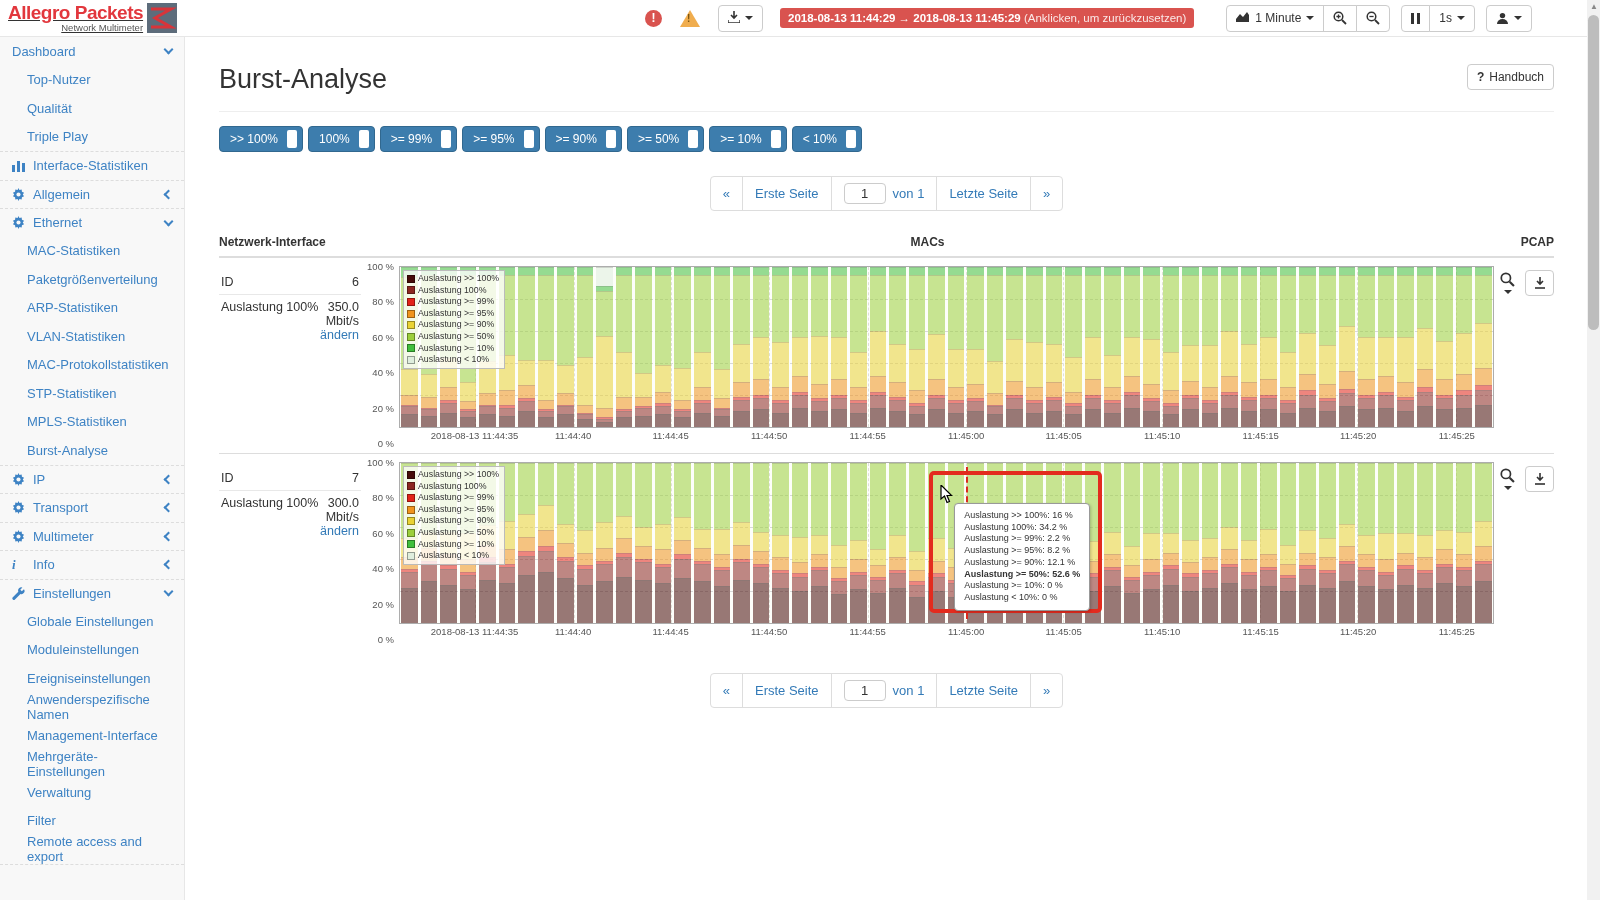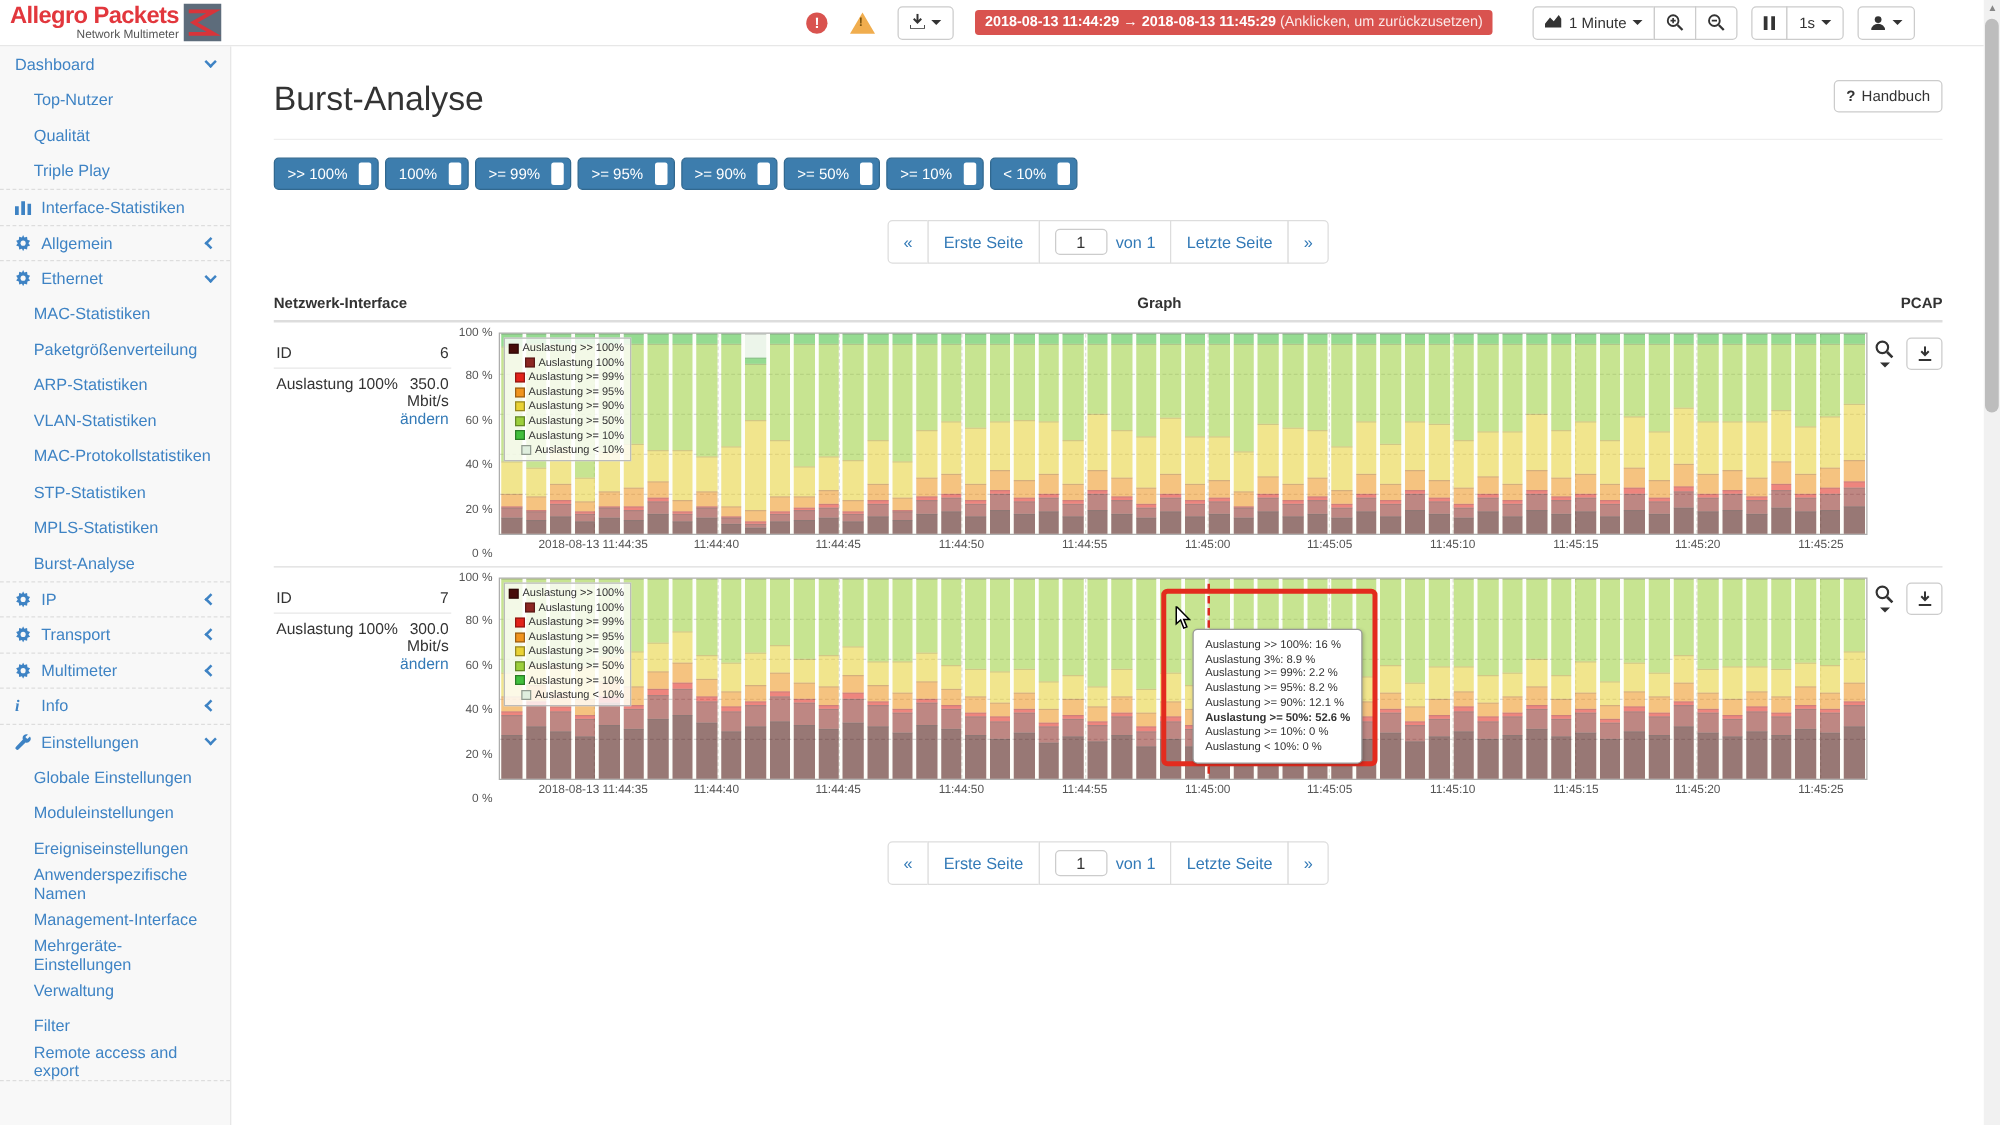--- a/index.html
+++ b/index.html
@@ -1,21 +1,21 @@
 <!DOCTYPE html>
 <html><head>
 <meta charset="utf-8">
 <style>
   * { margin:0; padding:0; box-sizing:border-box; }
   html,body { width:1600px; height:900px; overflow:hidden; background:#fff;
     font-family:"Liberation Sans", sans-serif; color:#333; }
   
   .topbar { position:absolute; left:0; top:0; width:1587px; height:37px; background:#fff;
     border-bottom:1px solid #e7e7e7; display:flex; align-items:center; z-index:30; }
-  .logo-wrap { width:185px; height:37px; display:flex; align-items:center; padding-left:8px; }
+  .logo-wrap { width:185px; height:37px; display:flex; align-items:center; padding-left:8px;text-decoration:underline; }
   .logo-text { line-height:1; }
   .logo-title { color:#e2373d; font-weight:bold; font-size:19px; letter-spacing:-0.5px; }
   .logo-sub { color:#555; font-size:9.5px; text-align:right; margin-top:1px; }
   .logo-mark { width:30px; height:30px; background:#5d6c7b; margin-left:4px; }
   .top-right { margin-left:auto; display:flex; align-items:center; gap:0; padding-right:55px; }
   .err-ic { width:17px; height:17px; border-radius:50%; background:#d9534f; color:#fff; font-weight:bold;
     font-size:12px; display:flex; align-items:center; justify-content:center; margin-right:18px; }
   .warn-ic { position:relative; width:0; height:0; border-left:10px solid transparent; border-right:10px solid transparent;
     border-bottom:17px solid #f0ad4e; margin-right:18px; }
   .warn-ic span { position:absolute; left:-3px; top:3px; color:#7a5410; font-size:10px; font-weight:bold; }
@@ -103,21 +103,21 @@
   .plot { position:relative; height:162px; border:1px solid #adadad; background:#fdfefa; overflow:visible; }
   .hgrid { position:absolute; left:0; width:100%; border-top:1px dashed #d8d8d8; z-index:0; }
   .vgrid { position:absolute; top:0; height:100%; border-left:1px dashed #e0e0d8; z-index:0; }
   .bars { position:absolute; inset:0; display:flex; gap:3px; padding:0 1px; z-index:1; }
   .bar { flex:1; display:flex; flex-direction:column-reverse; }
   .seg { width:100%; opacity:0.55; border-top:1px solid rgba(0,0,0,0.25); }
   .xaxis { position:relative; height:15px; font-size:9.5px; color:#555; }
   .xaxis span { position:absolute; top:2px; transform:translateX(-50%); white-space:nowrap; }
   .legend { position:absolute; left:3px; top:3px; z-index:5; background:rgba(255,255,255,0.78);
     border:1px solid #bbb; padding:2px 5px 2px 3px; font-size:8.8px; color:#333; line-height:11.6px; }
-  .legend .li { display:flex; align-items:center; gap:3px; white-space:nowrap;justify-content:flex-end; }
+  .legend .li { display:flex; align-items:center; gap:3px; white-space:nowrap; }
   .legend .sw { width:8px; height:8px; border:1px solid rgba(0,0,0,0.35); flex:0 0 auto; }
   
   .hl-rect { position:absolute; border:4px solid #e32b1e; border-radius:5px; z-index:6; }
   .hl-line { position:absolute; top:4px; bottom:4px; border-left:2px dashed #d92b1e; z-index:6; }
   .tooltip { position:absolute; z-index:8; background:#fff; border:1px solid #999; border-radius:4px;
     box-shadow:1px 1px 3px rgba(0,0,0,0.2); padding:6px 9px; font-size:9px; line-height:11.7px; white-space:nowrap; }
   .tooltip .tl.b { font-weight:bold; }
   .cursor { position:absolute; z-index:9; }
   
   .pcap-cell { width:60px; display:flex; align-items:flex-start; justify-content:flex-end; gap:10px; padding-top:4px; }
@@ -407,21 +407,21 @@
           <span>von 1</span>
         </div>
         <div class="pcell">Letzte Seite</div>
         <div class="pcell">»</div>
       </div>
     </div>
 
   <div class="iftable">
     <div class="iftable-head">
       <div class="c1">Netzwerk-Interface</div>
-      <div class="c2">Graph</div>
+      <div class="c2">MACs</div>
       <div class="c3">PCAP</div>
     </div>
     <div id="rows">
         <div class="if-row">
           <div class="info-cell">
             <div class="info-line">
               <span class="k">ID</span>
               <span class="v">6</span>
             </div>
             <div class="info-line">
@@ -1551,21 +1551,21 @@
                     <span>Auslastung &lt; 10%</span>
                   </div>
                 </div>
                 <div class="hl-rect" style="left: 48.4%; top: 8px; width: 15.8%; height: 142px;"></div>
                 <div class="hl-line" style="left: 51.8%;"></div>
                 <div class="cursor" style="left: 49.4%; top: 22px;"><svg width="13" height="19" viewBox="0 0 13 19">
                     <path d="M1 0 L1 14 L4.5 11 L7 17.5 L9.5 16.5 L7 10.5 L11.5 10.5 Z" fill="#fff" stroke="#000" stroke-width="1.2"></path>
                   </svg></div>
                 <div class="tooltip" style="left: 50.7%; top: 40px;">
                   <div class="tl">Auslastung &gt;&gt; 100%: 16 %</div>
-                  <div class="tl">Auslastung 3%: 8.9 %</div>
+                  <div class="tl">Auslastung 100%: 34.2 %</div>
                   <div class="tl">Auslastung &gt;= 99%: 2.2 %</div>
                   <div class="tl">Auslastung &gt;= 95%: 8.2 %</div>
                   <div class="tl">Auslastung &gt;= 90%: 12.1 %</div>
                   <div class="tl b">Auslastung &gt;= 50%: 52.6 %</div>
                   <div class="tl">Auslastung &gt;= 10%: 0 %</div>
                   <div class="tl">Auslastung &lt; 10%: 0 %</div>
                 </div>
               </div>
               <div class="xaxis">
                 <span style="left: 6.9%;">2018-08-13 11:44:35</span>

